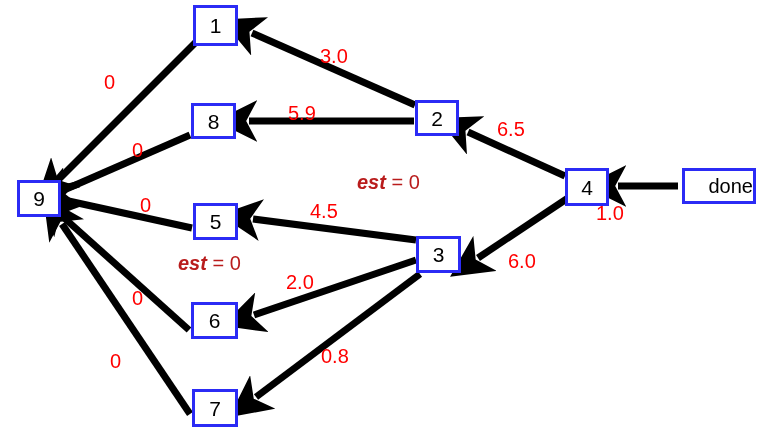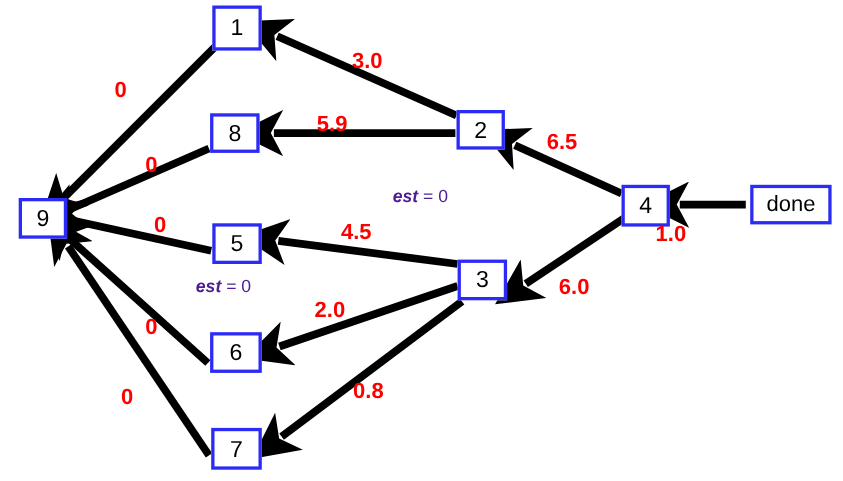--- a/index.html
+++ b/index.html
@@ -32,34 +32,34 @@
     color: #000000;
     font-size: 21px;
     line-height: 1;
     display: flex;
     align-items: center;
     justify-content: center;
     font-family: "Liberation Sans", sans-serif;
   }
   .node.wide {
     font-size: 20px;
+    justify-content: flex-end;
   }
   .edge-label {
     position: absolute;
     color: #ff0000;
     font-size: 20px;
     line-height: 1;
     white-space: nowrap;
     font-family: "Liberation Sans", sans-serif;
-    font-weight: bold;
   }
   .annot {
     position: absolute;
-    color: #4c1d95;
-    font-size: 16px;
+    color: #b91c1c;
+    font-size: 20px;
     line-height: 1.12;
     white-space: nowrap;
     font-family: "Liberation Sans", sans-serif;
   }
   .annot i {
     font-style: italic;
     font-weight: bold;
   }
 </style>
 </head>

